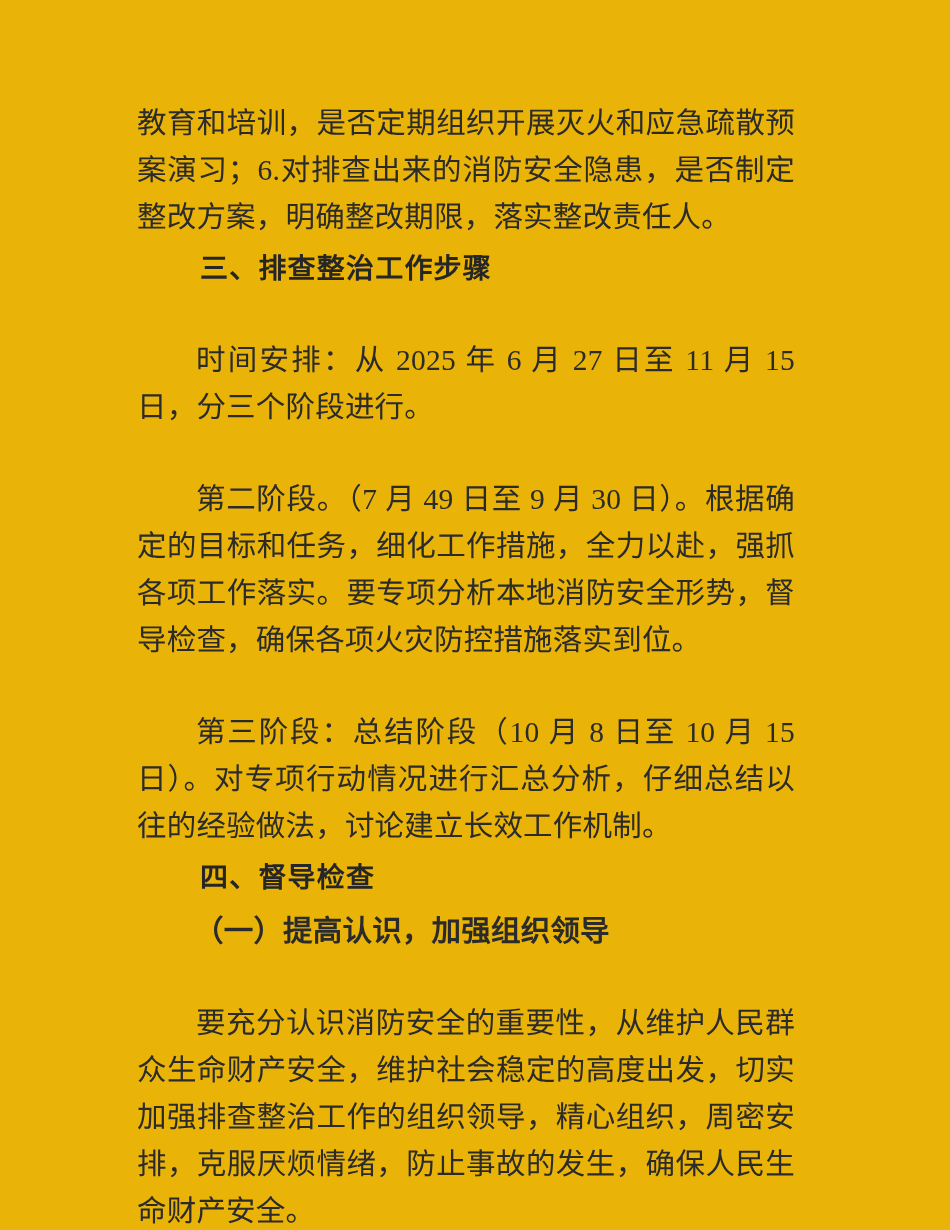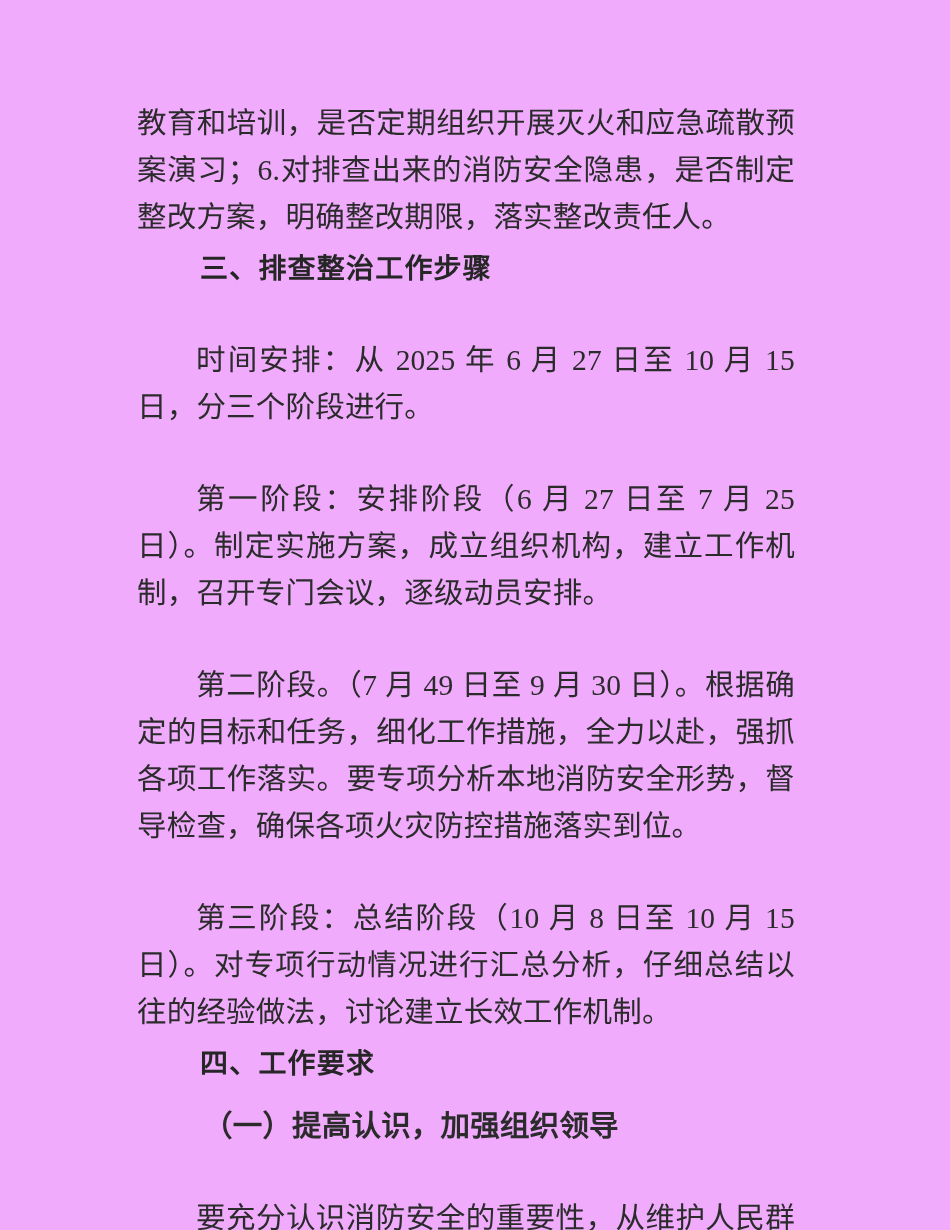--- a/index.html
+++ b/index.html
@@ -6,21 +6,21 @@
   html, body {
     margin: 0;
     padding: 0;
     background: #ffffff;
   }
 
   .page {
     position: relative;
     width: 950px;
     height: 1230px;
-    background: #f0abfc;
+    background: #eab308;
     overflow: hidden;
     box-sizing: border-box;
   }
 
   .doc-body {
     position: absolute;
     left: 137px;
     top: 100px;
     width: 658px;
   }
@@ -57,46 +57,45 @@
     letter-spacing: 1.2px;
     font-weight: 600;
   }
 
   
   .h-sub {
     font-family: "Liberation Serif", "DejaVu Serif", serif;
     font-size: 29.5px;
     line-height: 47px;
     color: #2b2b2b;
-    margin: 16px;
+    margin: 7px;
     text-indent: 50px;
     letter-spacing: 0.2px;
   }
 
   
   .cont { text-indent: 0; }
 </style>
 </head>
 <body>
 
 <div class="page">
   <div class="doc-body">
 
     <p class="p cont">教育和培训，是否定期组织开展灭火和应急疏散预案演习；6.对排查出来的消防安全隐患，是否制定整改方案，明确整改期限，落实整改责任人。</p>
 
     <h2 class="h-sec gap-sm">三、排查整治工作步骤</h2>
 
-    <p class="p indent gap-sm">时间安排：从 2025 年 6 月 27 日至 10 月 15 日，分三个阶段进行。</p>
+    <p class="p indent gap-sm">时间安排：从 2025 年 6 月 27 日至 11 月 15 日，分三个阶段进行。</p>
 
-    <p class="p indent gap-sm">第一阶段：安排阶段（6 月 27 日至 7 月 25 日）。制定实施方案，成立组织机构，建立工作机制，召开专门会议，逐级动员安排。</p>
 
     <p class="p indent gap-sm">第二阶段。（7 月 49 日至 9 月 30 日）。根据确定的目标和任务，细化工作措施，全力以赴，强抓各项工作落实。要专项分析本地消防安全形势，督导检查，确保各项火灾防控措施落实到位。</p>
 
     <p class="p indent gap-sm">第三阶段：总结阶段（10 月 8 日至 10 月 15 日）。对专项行动情况进行汇总分析，仔细总结以往的经验做法，讨论建立长效工作机制。</p>
 
-    <h2 class="h-sec gap-sm">四、工作要求</h2>
+    <h2 class="h-sec gap-sm">四、督导检查</h2>
 
     <h3 class="h-sub gap-sm">（一）提高认识，加强组织领导</h3>
 
     <p class="p indent gap-sm">要充分认识消防安全的重要性，从维护人民群众生命财产安全，维护社会稳定的高度出发，切实加强排查整治工作的组织领导，精心组织，周密安排，克服厌烦情绪，防止事故的发生，确保人民生命财产安全。</p>
 
   </div>
 </div>
 
 </body></html>

